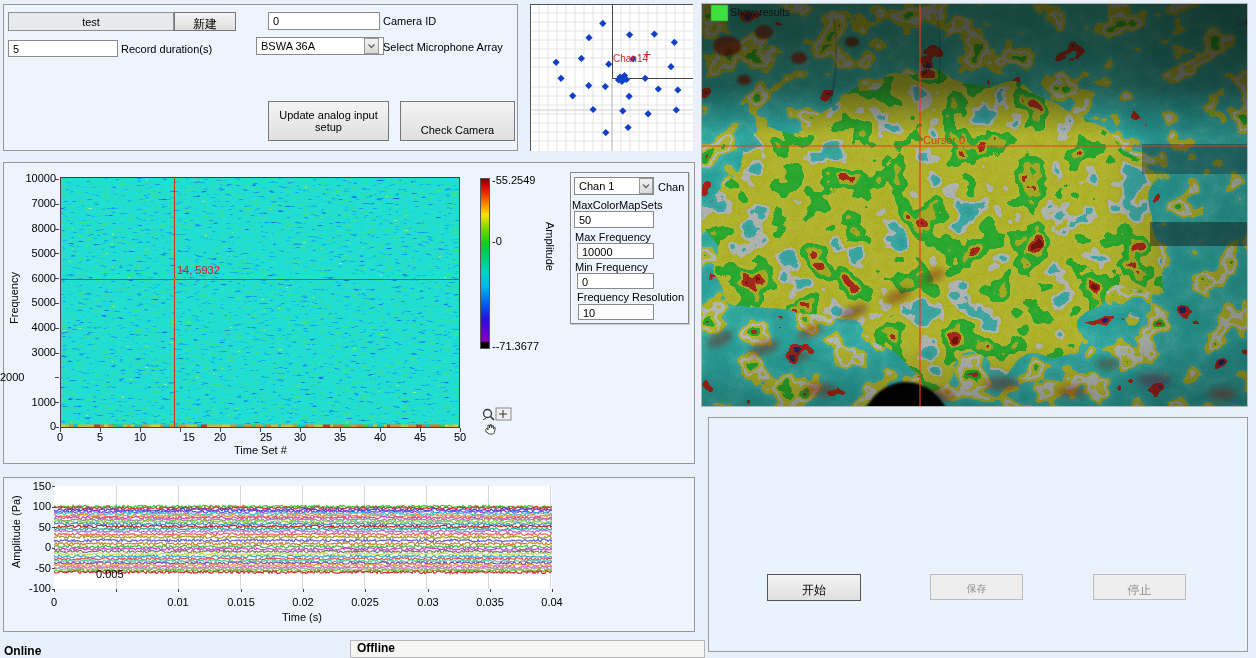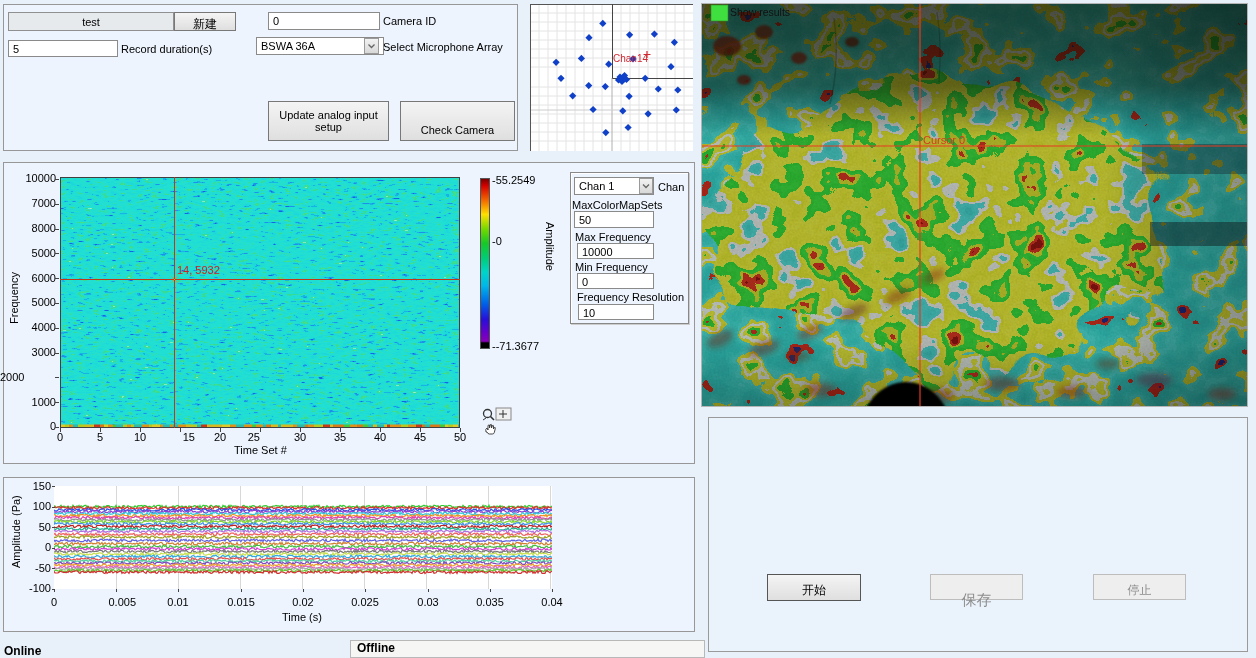--- a/index.html
+++ b/index.html
@@ -199,21 +199,21 @@
 <div class="lbl" style="left:45px;top:431px;width:30px;text-align:center">0</div>
 <div class="a" style="left:60px;top:428px;width:1px;height:4px;background:#444"></div>
 <div class="lbl" style="left:85px;top:431px;width:30px;text-align:center">5</div>
 <div class="a" style="left:100px;top:428px;width:1px;height:4px;background:#444"></div>
 <div class="lbl" style="left:125px;top:431px;width:30px;text-align:center">10</div>
 <div class="a" style="left:140px;top:428px;width:1px;height:4px;background:#444"></div>
 <div class="lbl" style="left:165px;top:431px;width:30px;text-align:right">15</div>
 <div class="a" style="left:180px;top:428px;width:1px;height:4px;background:#444"></div>
 <div class="lbl" style="left:205px;top:431px;width:30px;text-align:center">20</div>
 <div class="a" style="left:220px;top:428px;width:1px;height:4px;background:#444"></div>
-<div class="lbl" style="left:230px;top:431px;width:30px;text-align:right">25</div>
+<div class="lbl" style="left:260px;top:431px;width:30px;text-align:left">25</div>
 <div class="a" style="left:260px;top:428px;width:1px;height:4px;background:#444"></div>
 <div class="lbl" style="left:285px;top:431px;width:30px;text-align:center">30</div>
 <div class="a" style="left:300px;top:428px;width:1px;height:4px;background:#444"></div>
 <div class="lbl" style="left:325px;top:431px;width:30px;text-align:center">35</div>
 <div class="a" style="left:340px;top:428px;width:1px;height:4px;background:#444"></div>
 <div class="lbl" style="left:365px;top:431px;width:30px;text-align:center">40</div>
 <div class="a" style="left:380px;top:428px;width:1px;height:4px;background:#444"></div>
 <div class="lbl" style="left:405px;top:431px;width:30px;text-align:center">45</div>
 <div class="a" style="left:420px;top:428px;width:1px;height:4px;background:#444"></div>
 <div class="lbl" style="left:445px;top:431px;width:30px;text-align:center">50</div>
@@ -298,21 +298,21 @@
 <div class="lbl" style="left:8px;top:521px;width:43px;text-align:right">50</div>
 <div class="a" style="left:52px;top:527px;width:3px;height:1px;background:#444"></div>
 <div class="lbl" style="left:8px;top:541px;width:43px;text-align:right">0</div>
 <div class="a" style="left:52px;top:548px;width:3px;height:1px;background:#444"></div>
 <div class="lbl" style="left:8px;top:562px;width:43px;text-align:right">-50</div>
 <div class="a" style="left:52px;top:568px;width:3px;height:1px;background:#444"></div>
 <div class="lbl" style="left:8px;top:582px;width:43px;text-align:right">-100</div>
 <div class="a" style="left:52px;top:589px;width:3px;height:1px;background:#444"></div>
 <div class="lbl" style="left:34px;top:596px;width:40px;text-align:center">0</div>
 <div class="a" style="left:54px;top:589px;width:1px;height:3px;background:#444"></div>
-<div class="lbl" style="left:96px;top:596px;width:40px;text-align:right">0.005</div>
+<div class="lbl" style="left:96px;top:568px;width:40px;text-align:left">0.005</div>
 <div class="a" style="left:116px;top:589px;width:1px;height:3px;background:#444"></div>
 <div class="lbl" style="left:158px;top:596px;width:40px;text-align:center">0.01</div>
 <div class="a" style="left:178px;top:589px;width:1px;height:3px;background:#444"></div>
 <div class="lbl" style="left:221px;top:596px;width:40px;text-align:center">0.015</div>
 <div class="a" style="left:241px;top:589px;width:1px;height:3px;background:#444"></div>
 <div class="lbl" style="left:283px;top:596px;width:40px;text-align:center">0.02</div>
 <div class="a" style="left:303px;top:589px;width:1px;height:3px;background:#444"></div>
 <div class="lbl" style="left:345px;top:596px;width:40px;text-align:center">0.025</div>
 <div class="a" style="left:365px;top:589px;width:1px;height:3px;background:#444"></div>
 <div class="lbl" style="left:408px;top:596px;width:40px;text-align:center">0.03</div>
@@ -426,14 +426,14 @@
 <path d="M218 0 V404" stroke="#e83820" stroke-width="1.2"></path>
 <path d="M0 142 H547" stroke="#e83820" stroke-width="1.2"></path>
 <text x="221" y="140" font-size="11" fill="#d83820" font-family="Liberation Sans">Cursor 0</text>
 <rect x="9" y="1" width="17" height="16" fill="#3fdf3f" stroke="#2a8a2a" stroke-width="0.6"></rect>
 <text x="28" y="12" font-size="10.5" fill="#111" font-family="Liberation Sans">Show results</text>
 
 </svg>
 
 <div class="a" style="left:708px;top:417px;width:540px;height:235px;background:#eaf2fc;border:1px solid #9a9a9a"></div>
 <div class="btn" style="left:767px;top:574px;width:94px;height:27px;padding-top:7px;font-size:12px;border-color:#555">开始</div>
-<div class="btnd" style="left:930px;top:574px;width:93px;height:26px;padding-top:16px;font-size:15px">保存</div>
+<div class="btnd" style="left:930px;top:574px;width:93px;height:26px;padding-top:7px;font-size:10px">保存</div>
 <div class="btnd" style="left:1093px;top:574px;width:93px;height:26px;padding-top:7px;font-size:12px">停止</div>
 
 </body></html>

